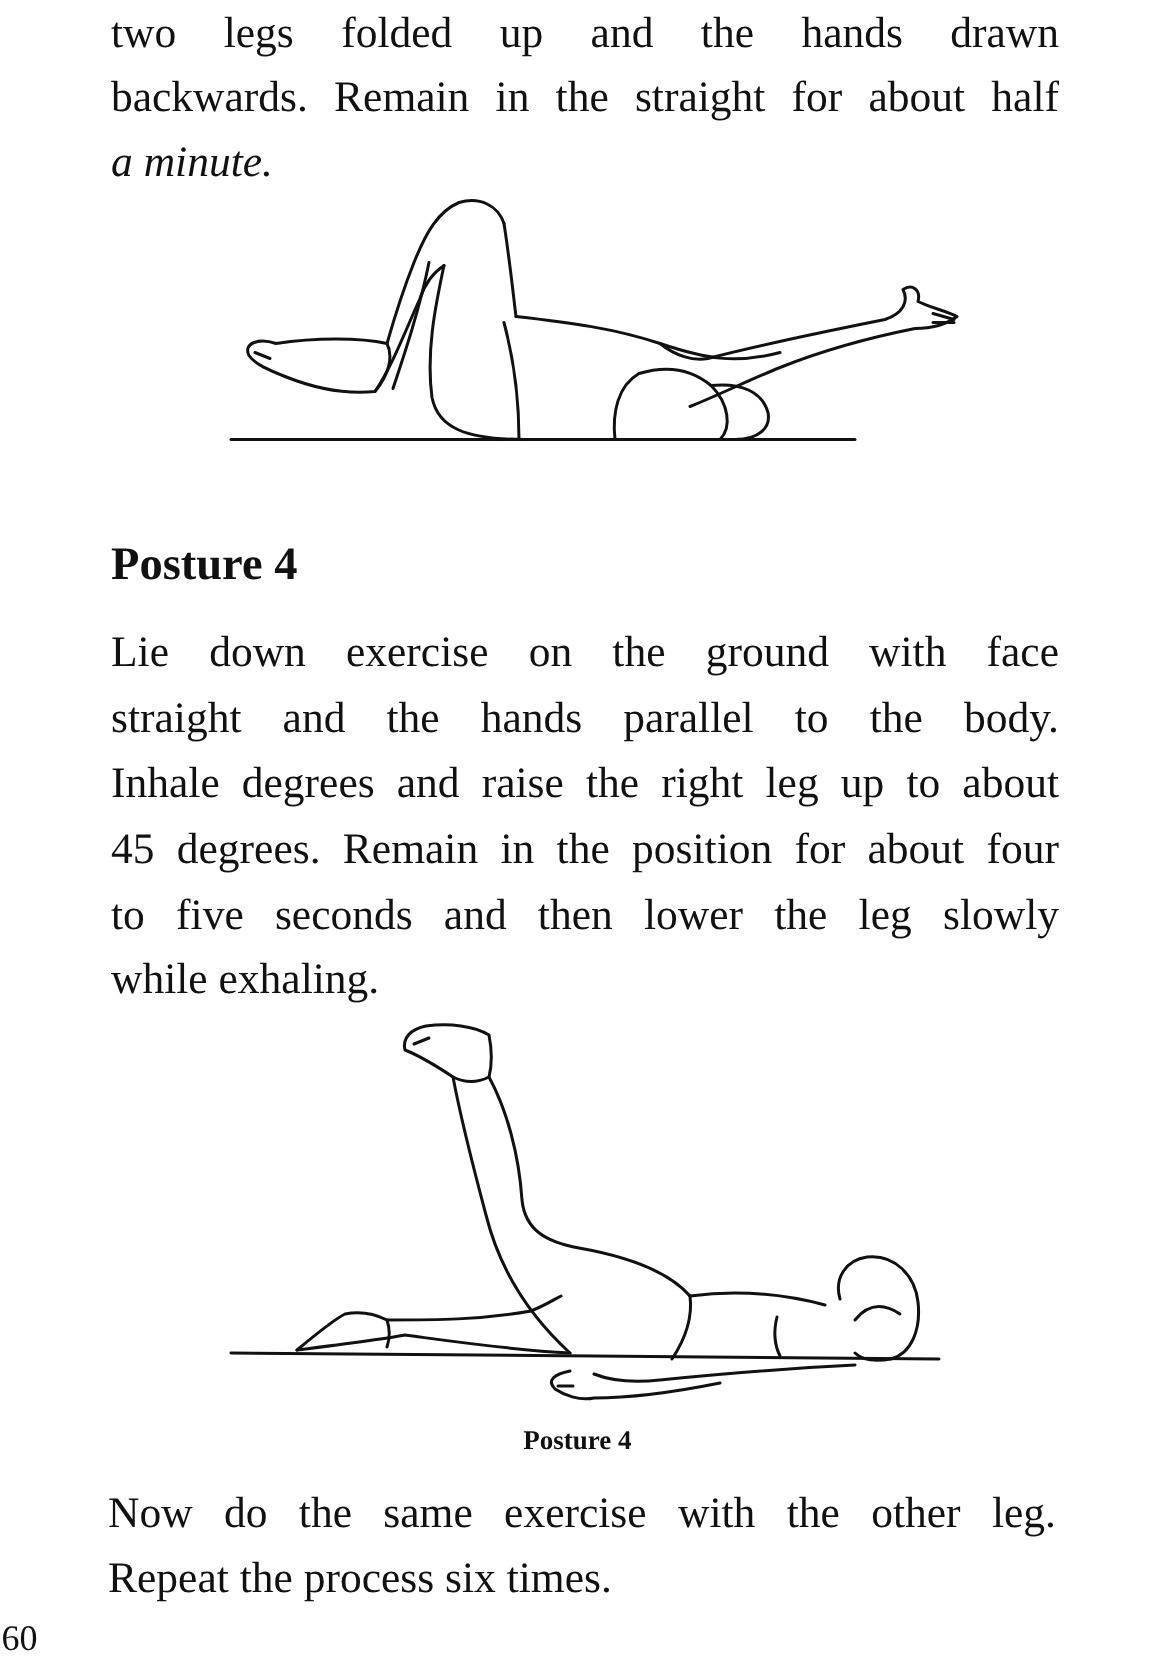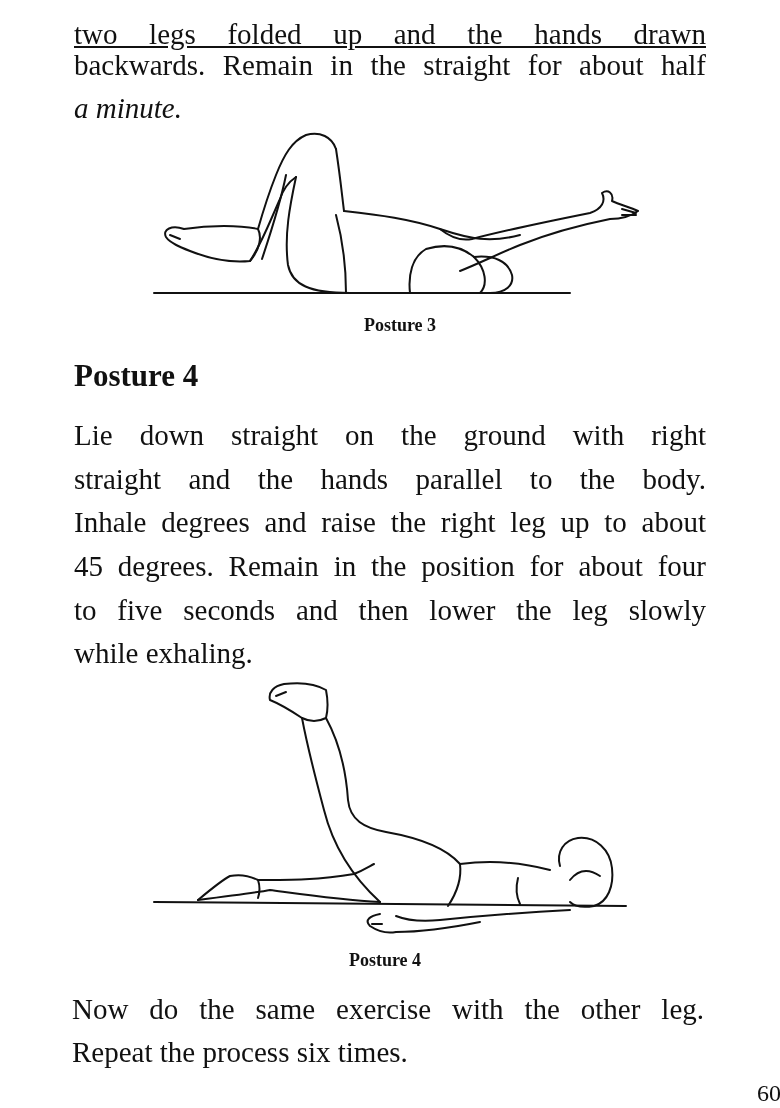--- a/index.html
+++ b/index.html
@@ -46,30 +46,30 @@
       position: absolute;
     }
     .figure svg {
       display: block;
     }
     .page-number {
       position: absolute;
       left: 1px;
       width: 780px;
       top: 1078px;
-      text-align: right;
+      text-align: left;
       font-size: 24px;
       line-height: 30px;
     }
   </style>
 </head>
 <body>
 
 <div>
-  <div class="line justify" style="top:12px;text-decoration:underline;">two legs folded up and the hands drawn</div>
+  <div class="line justify" style="top:0px;">two legs folded up and the hands drawn</div>
   <div class="line justify" style="top:43px;">backwards. Remain in the straight for about half</div>
   <div class="line" style="top:86px;font-style:italic;">a minute.</div>
 </div>
 
 <div class="figure" style="left:150px; top:125px;">
   <svg width="500" height="175" viewBox="0 0 500 175" fill="none" stroke="#111" stroke-width="2" stroke-linecap="round" stroke-linejoin="round">
 
     <line x1="4" y1="168" x2="420" y2="168"></line>
 
     <path d="M34 104 C22 100 12 104 16 112 C20 118 30 122 40 126 C60 134 80 138 100 136 C110 124 112 112 108 104 C90 100 60 100 34 104 Z"></path>
@@ -88,27 +88,26 @@
 
     <path d="M186 90 C194 120 196 145 196 168"></path>
 
     <path d="M260 168 C258 150 262 132 276 124 C296 118 312 122 324 132 C336 144 338 160 330 168"></path>
     <path d="M324 132 C344 130 358 136 362 150 C364 160 356 168 340 168"></path>
 
     <path d="M290 104 C300 112 312 116 322 114 C360 104 400 96 440 88 C452 84 456 76 452 68 C458 64 464 68 462 76 C470 80 480 82 488 86 C480 92 470 94 460 94 C430 100 400 108 370 120 C350 128 330 138 310 146"></path>
     <path d="M472 84 L486 88"></path>
     <path d="M472 90 L486 90"></path>
   </svg>
-  <div class="caption" style="left:150px; top:188px;">Posture 3</div>
 </div>
 
 <div class="heading" style="top:356px;">Posture 4</div>
 
 <div>
-  <div class="line justify" style="top:413px;">Lie down straight on the ground with right</div>
+  <div class="line justify" style="top:413px;">Lie down exercise on the ground with face</div>
   <div class="line justify" style="top:457px;">straight and the hands parallel to the body.</div>
   <div class="line justify" style="top:500px;">Inhale degrees and raise the right leg up to about</div>
   <div class="line justify" style="top:544px;">45 degrees. Remain in the position for about four</div>
   <div class="line justify" style="top:588px;">to five seconds and then lower the leg slowly</div>
   <div class="line" style="top:631px;">while exhaling.</div>
 </div>
 
 <div class="figure" style="left:150px; top:680px;">
   <svg width="480" height="260" viewBox="0 0 480 260" fill="none" stroke="#111" stroke-width="2" stroke-linecap="round" stroke-linejoin="round">
 

